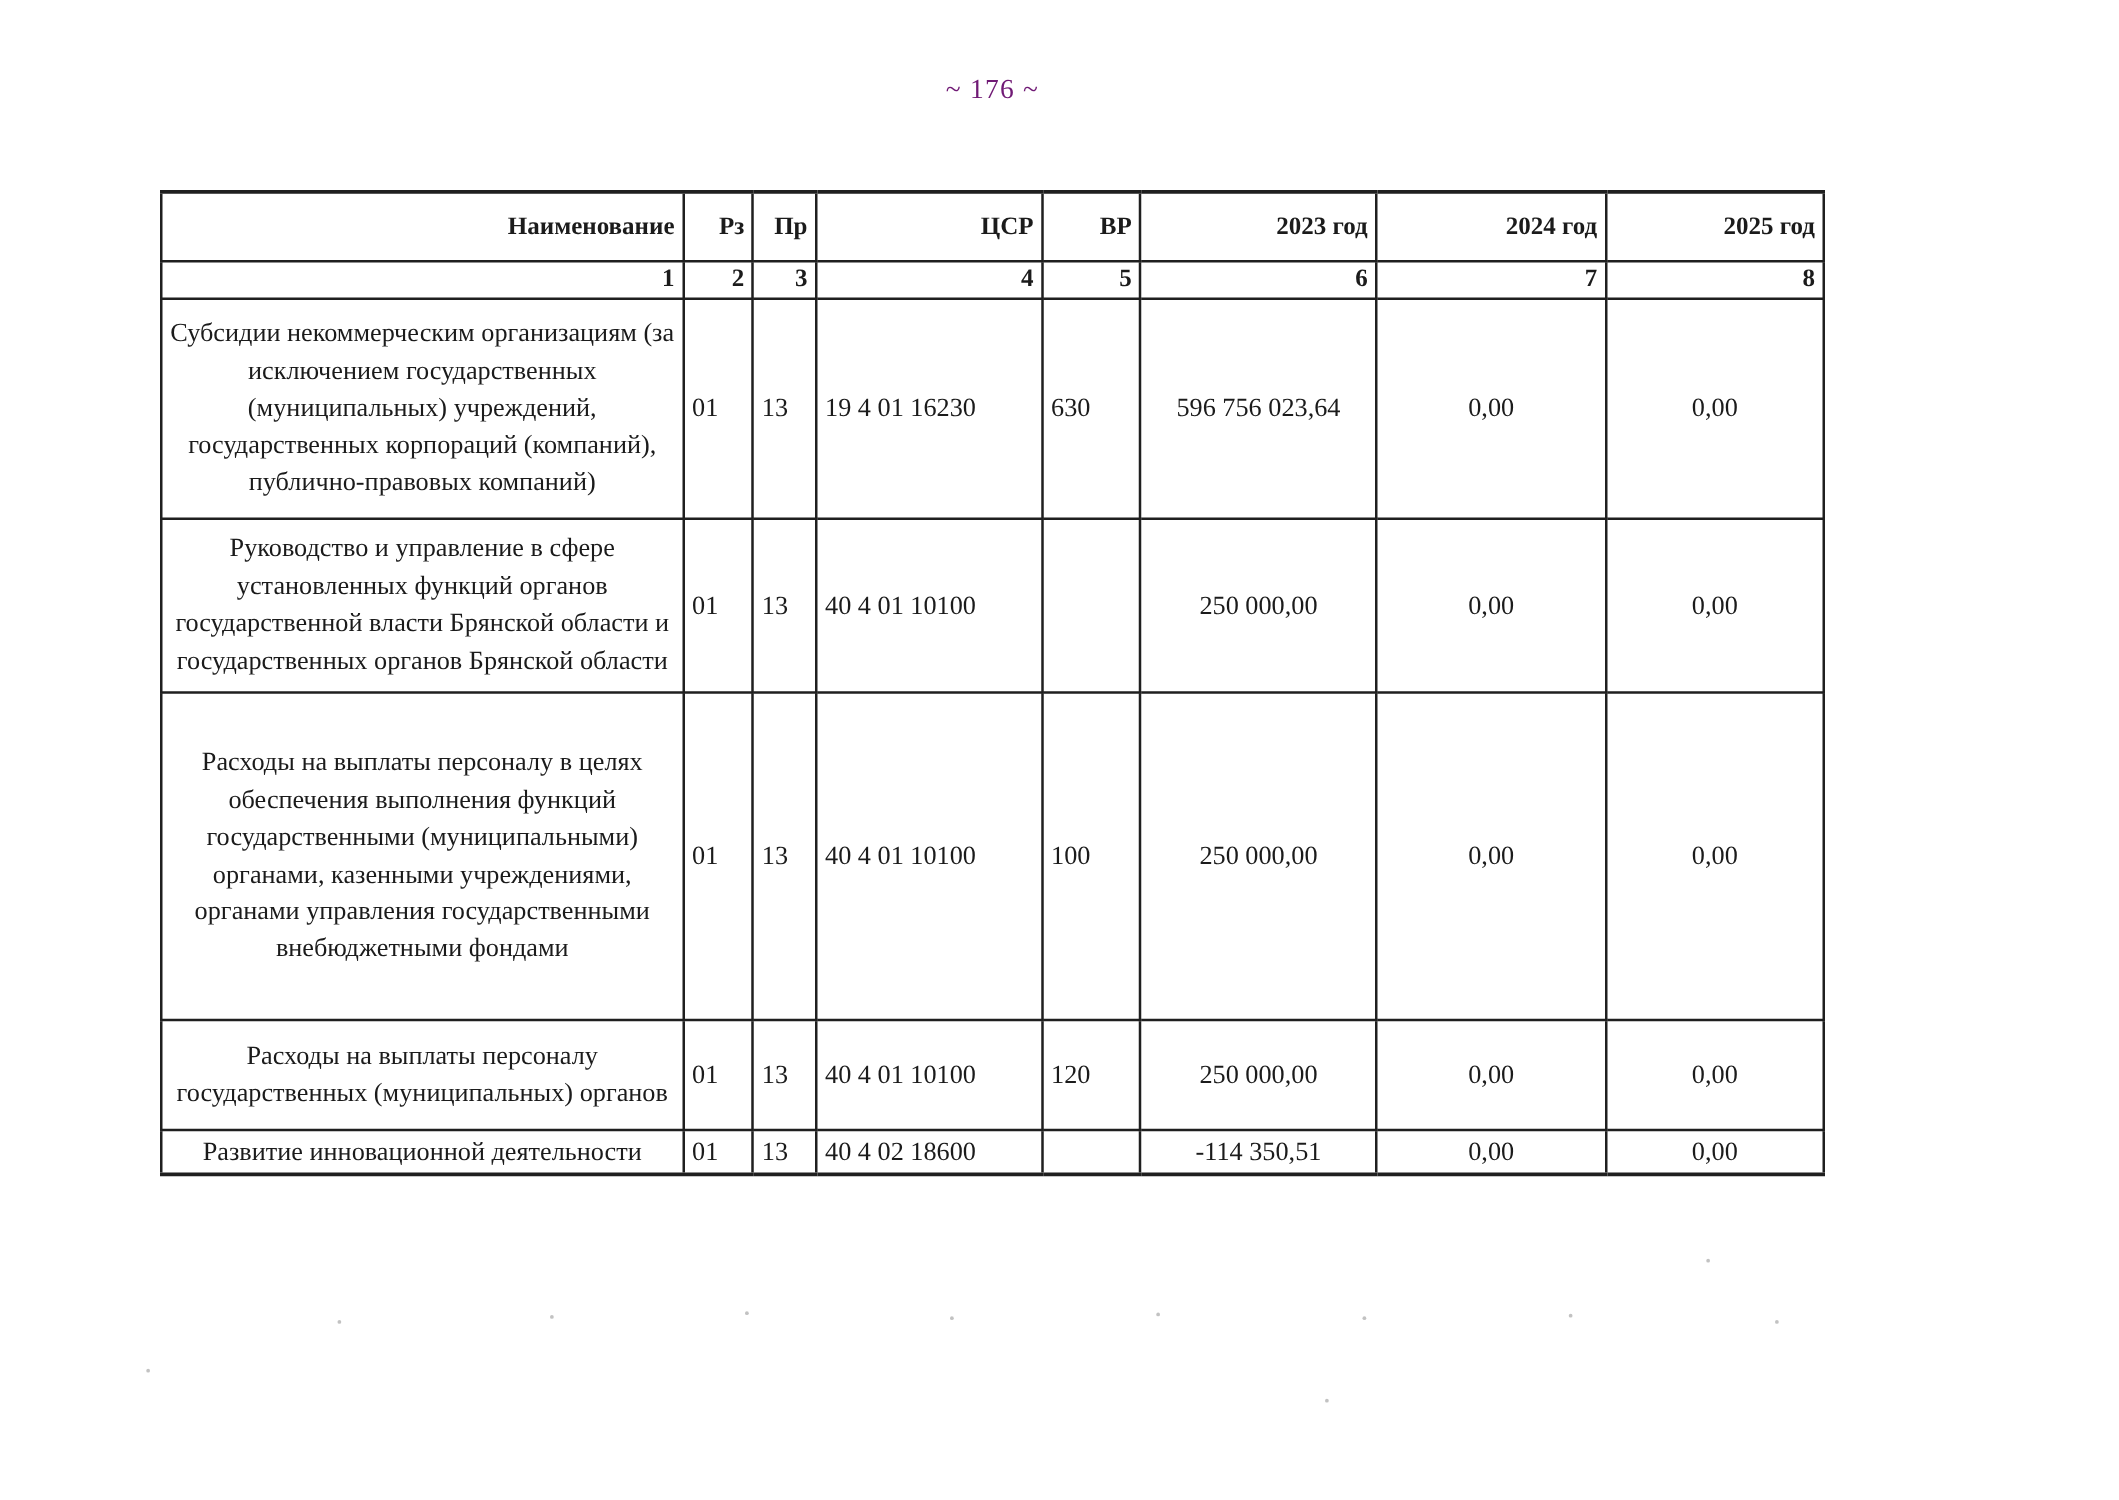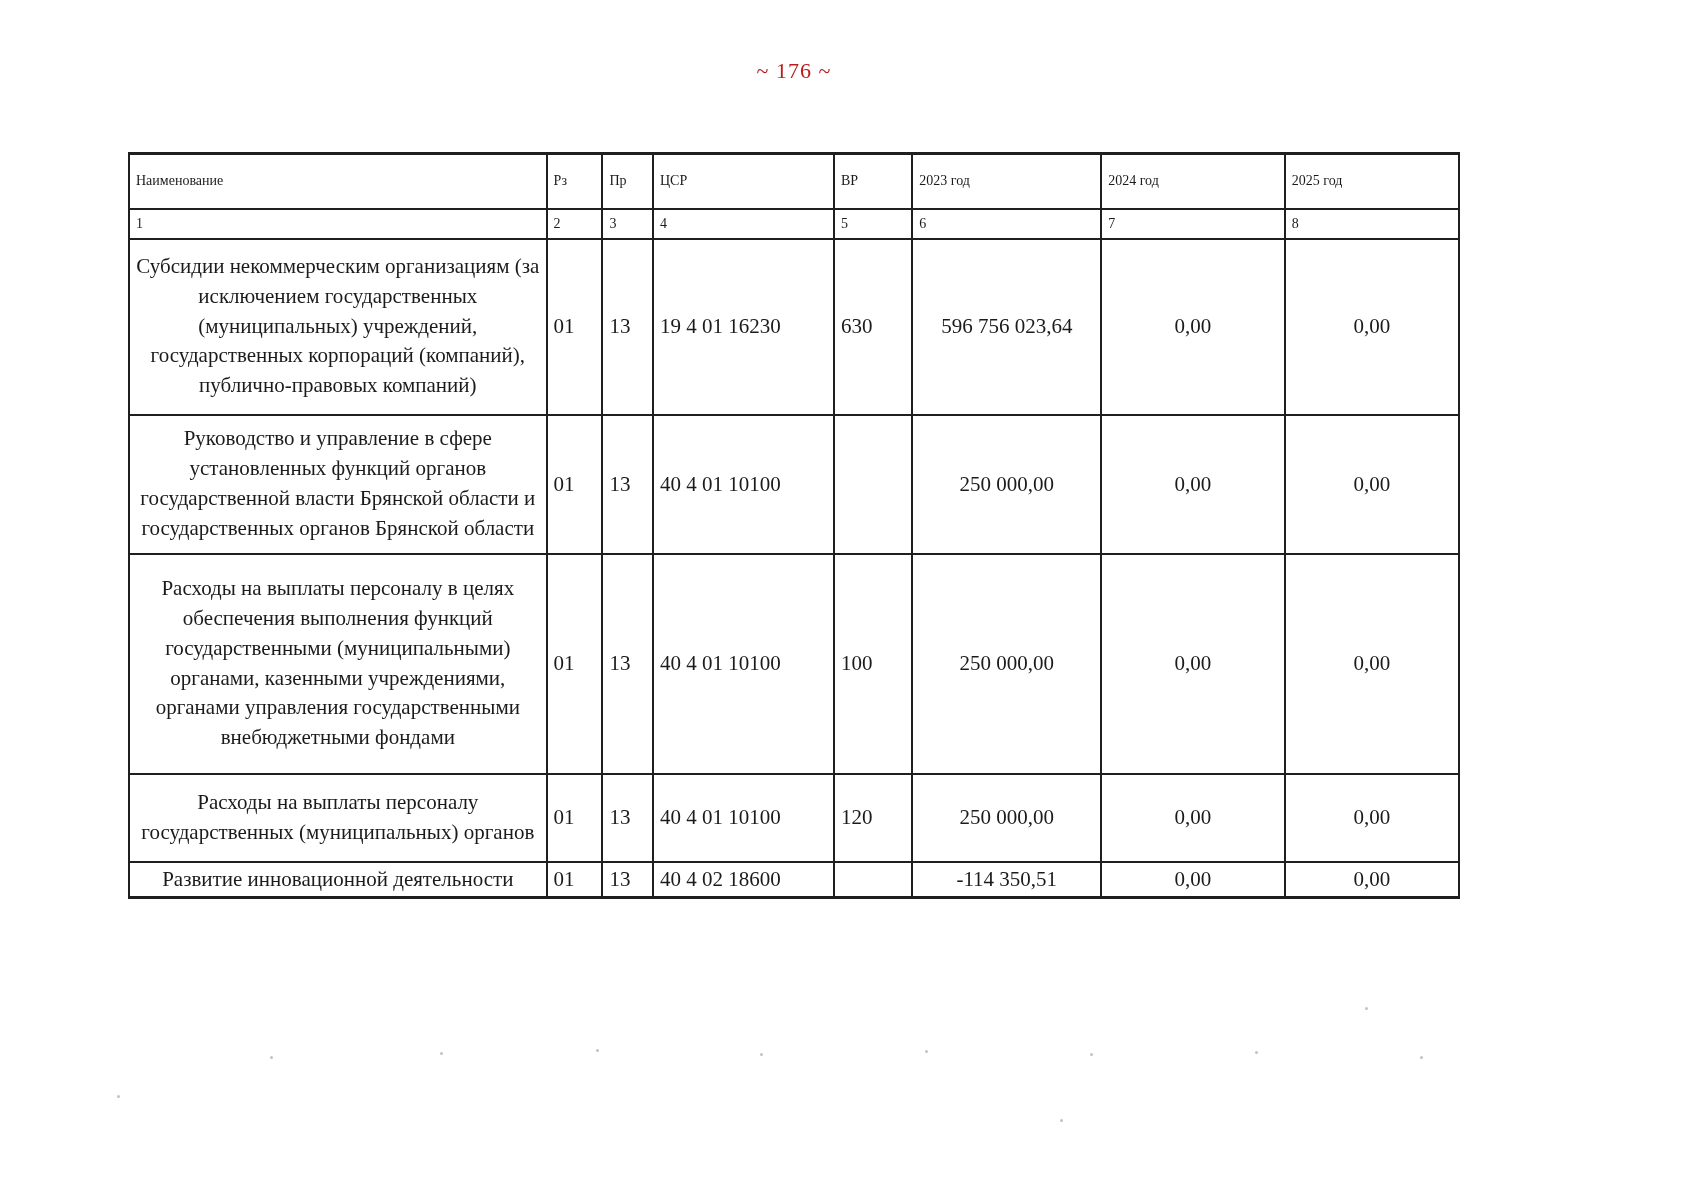--- a/index.html
+++ b/index.html
@@ -17,49 +17,49 @@
     overflow: hidden;
   }
   .page-number {
     position: absolute;
     top: 58px;
     left: 128px;
     width: 1332px;
     text-align: center;
     font-size: 22px;
     letter-spacing: 1px;
-    color: #b91c1c;
+    color: #701a75;
   }
   table.budget {
     position: absolute;
     left: 128px;
     top: 152px;
     width: 1332px;
     border-collapse: collapse;
     table-layout: fixed;
     font-size: 21px;
   }
   table.budget th, table.budget td {
     border: 2px solid #1f1f1f;
     padding: 2px 6px;
     vertical-align: middle;
     overflow: hidden;
   }
   table.budget thead th {
-    font-weight: normal;
-    font-size: 14px;
-    text-align: left;
+    font-weight: bold;
+    font-size: 20px;
+    text-align: right;
   }
   tr.header-row { height: 55px; }
   tr.header-row th { border-top: 3px solid #1f1f1f; }
   tr.num-row { height: 30px; }
   tr.num-row th { font-size: 20px; }
   tbody tr:nth-child(1) { height: 176px; }
   tbody tr:nth-child(2) { height: 139px; }
-  tbody tr:nth-child(3) { height: 220px; }
+  tbody tr:nth-child(3) { height: 262px; }
   tbody tr:nth-child(4) { height: 88px; }
   tbody tr:nth-child(5) { height: 30px; }
   tbody tr:nth-child(6) { height: 94px; }
   tbody tr:last-child td { border-bottom: 3px solid #1f1f1f; }
   td.c-name {
     text-align: center;
     padding-left: 12px;
     padding-right: 10px;
     line-height: 1.42;
   }

